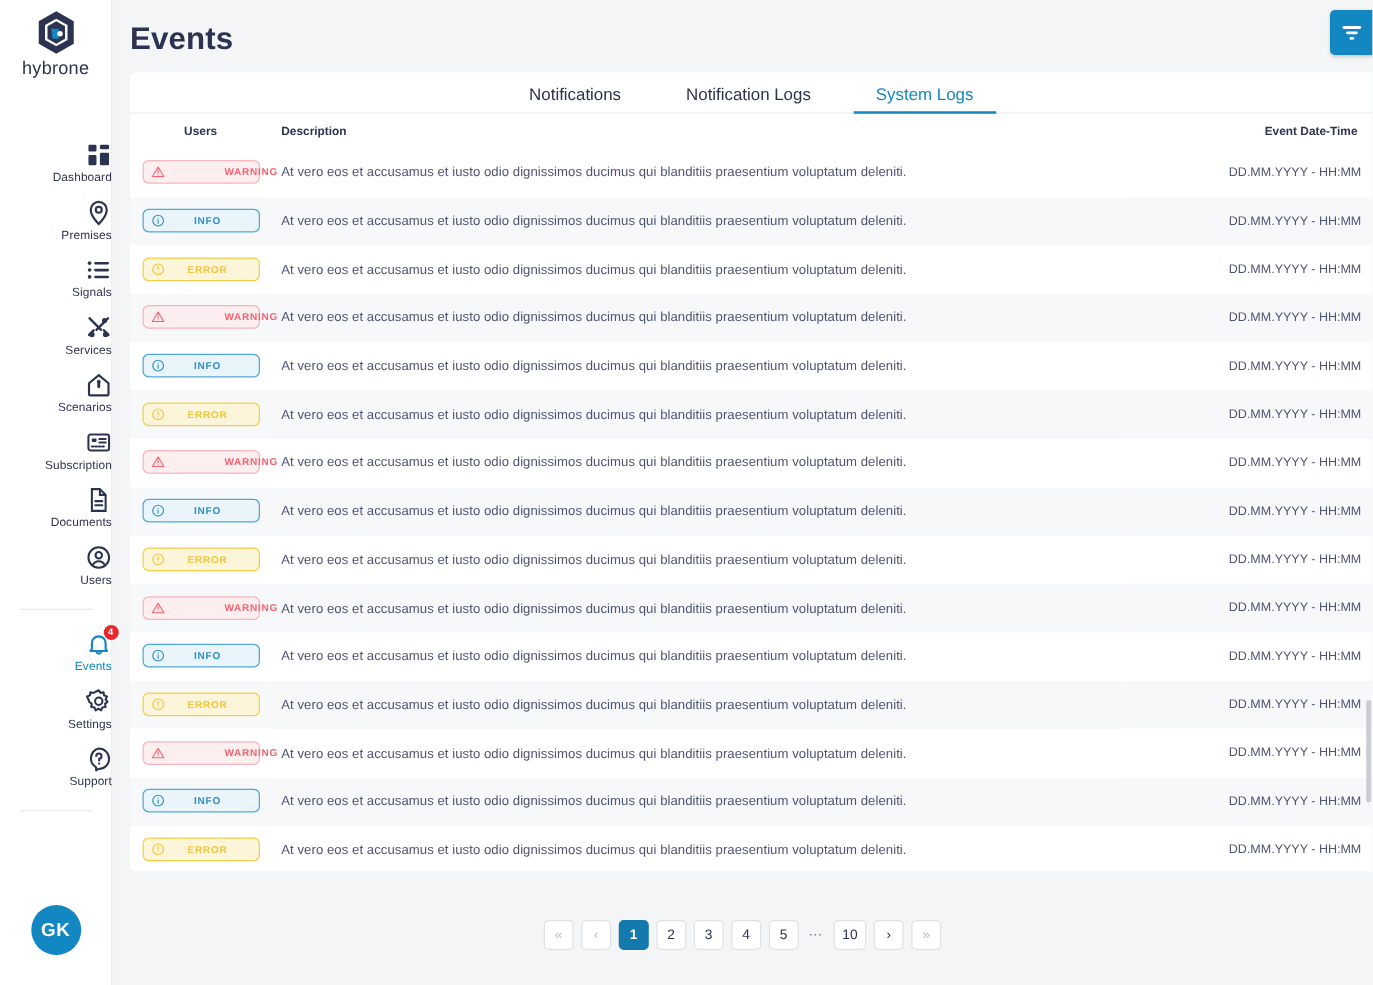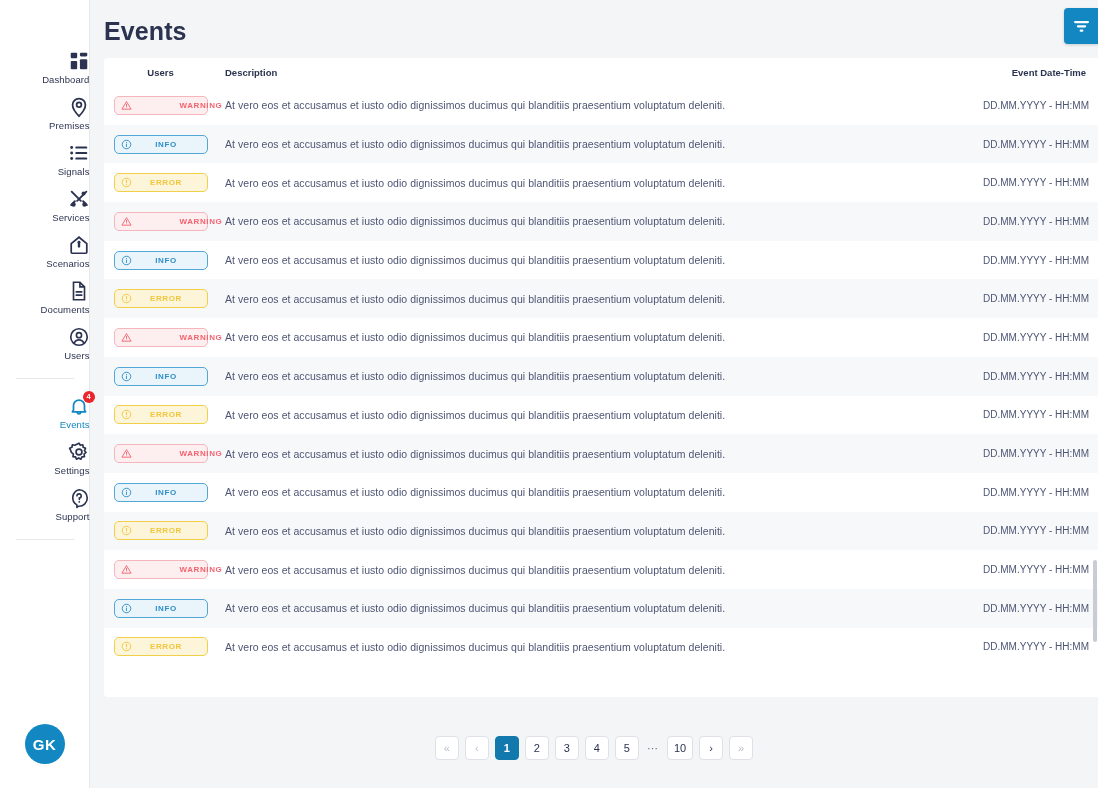--- a/index.html
+++ b/index.html
@@ -181,20 +181,32 @@
     min-width: 16px; padding: 0 2px; cursor: default; letter-spacing: 1px;
   }
 </style>
 </head>
 <body>
 
 <div class="app">
 
   <aside class="sidebar">
 
+    <div class="logo-wrap">
+      <span class="logo-mark">
+        <svg viewBox="0 0 40 40">
+          <polygon points="20,3 34,11 34,29 20,37 6,29 6,11" fill="#2b3350"></polygon>
+          <polygon points="20,9 29,14 29,26 20,31 11,26 11,14" fill="#ffffff"></polygon>
+          <path d="M20,11 L27,15 L27,25 L20,29 L13,25 L13,15 Z" fill="#2b3350"></path>
+          <path d="M16,17 L22,17 L22,25 L17,25 Z" fill="#1287c2"></path>
+          <circle cx="23" cy="21" r="2.2" fill="#ffffff"></circle>
+        </svg>
+      </span>
+      <span class="logo-text">hybrone</span>
+    </div>
 
     <nav class="nav-group">
 
       <div class="nav-item">
         <span class="nav-icon">
           <svg viewBox="0 0 24 24" fill="#2b3350">
             <rect x="3" y="3" width="7" height="6" rx="1.2"></rect>
             <rect x="13" y="3" width="8" height="4" rx="1.2"></rect>
             <rect x="3" y="12" width="7" height="9" rx="1.2"></rect>
             <rect x="13" y="10" width="8" height="11" rx="1.2"></rect>
@@ -245,20 +257,31 @@
         <span class="nav-icon">
           <svg viewBox="0 0 24 24" fill="none" stroke="#2b3350" stroke-width="1.9">
             <path d="M3.5 10.5L12 3.5l8.5 7v9.5a1 1 0 0 1-1 1h-15a1 1 0 0 1-1-1z"></path>
             <path d="M12 9.5v4" stroke-width="2.6" stroke-linecap="round"></path>
             <circle cx="12" cy="9" r="1.6" fill="#2b3350" stroke="none"></circle>
           </svg>
         </span>
         <span class="nav-label">Scenarios</span>
       </div>
 
+      <div class="nav-item">
+        <span class="nav-icon">
+          <svg viewBox="0 0 24 24" fill="none" stroke="#2b3350" stroke-width="1.8">
+            <rect x="3" y="5" width="18" height="14" rx="2"></rect>
+            <rect x="6" y="8.5" width="4" height="3" rx=".6" fill="#2b3350" stroke="none"></rect>
+            <path d="M12.5 9h5.5M12.5 12h5.5" stroke-linecap="round"></path>
+            <path d="M6 15.5h1.5M9 15.5h1.5M12 15.5h1.5M15 15.5h1.5" stroke-linecap="round" stroke-width="1.6"></path>
+          </svg>
+        </span>
+        <span class="nav-label">Subscription</span>
+      </div>
 
       <div class="nav-item">
         <span class="nav-icon">
           <svg viewBox="0 0 24 24" fill="none" stroke="#2b3350" stroke-width="1.8">
             <path d="M6 2.5h7l5 5v14H6z"></path>
             <path d="M13 2.5v5h5"></path>
             <path d="M9 13h6M9 16.5h6" stroke-linecap="round"></path>
           </svg>
         </span>
         <span class="nav-label">Documents</span>
@@ -329,20 +352,25 @@
         <svg width="17" height="15" viewBox="0 0 18 16" fill="#ffffff">
           <rect x="1" y="2" width="16" height="2.4" rx="1.2"></rect>
           <rect x="4" y="6.6" width="10" height="2.4" rx="1.2"></rect>
           <rect x="7" y="11.2" width="4" height="2.4" rx="1.2"></rect>
         </svg>
       </span>
     </div>
 
     <div class="card">
 
+      <div class="tabs">
+        <div class="tab">Notifications</div>
+        <div class="tab">Notification Logs</div>
+        <div class="tab active">System Logs</div>
+      </div>
 
       <table>
         <thead>
           <tr>
             <th class="col-level">Users</th>
             <th class="col-desc">Description</th>
             <th class="col-date">Event Date-Time</th>
           </tr>
         </thead>
         <tbody id="tbody">

